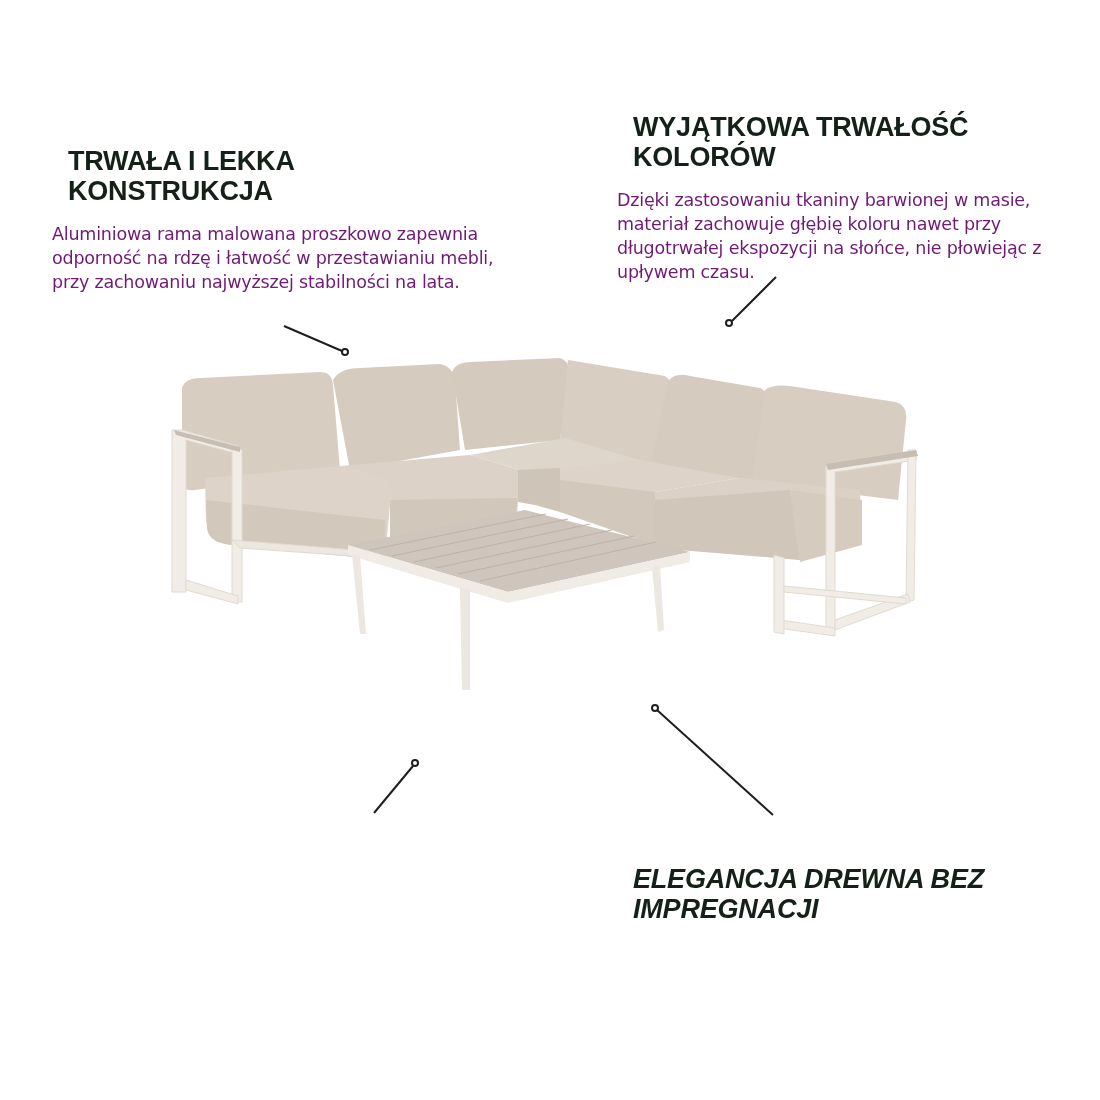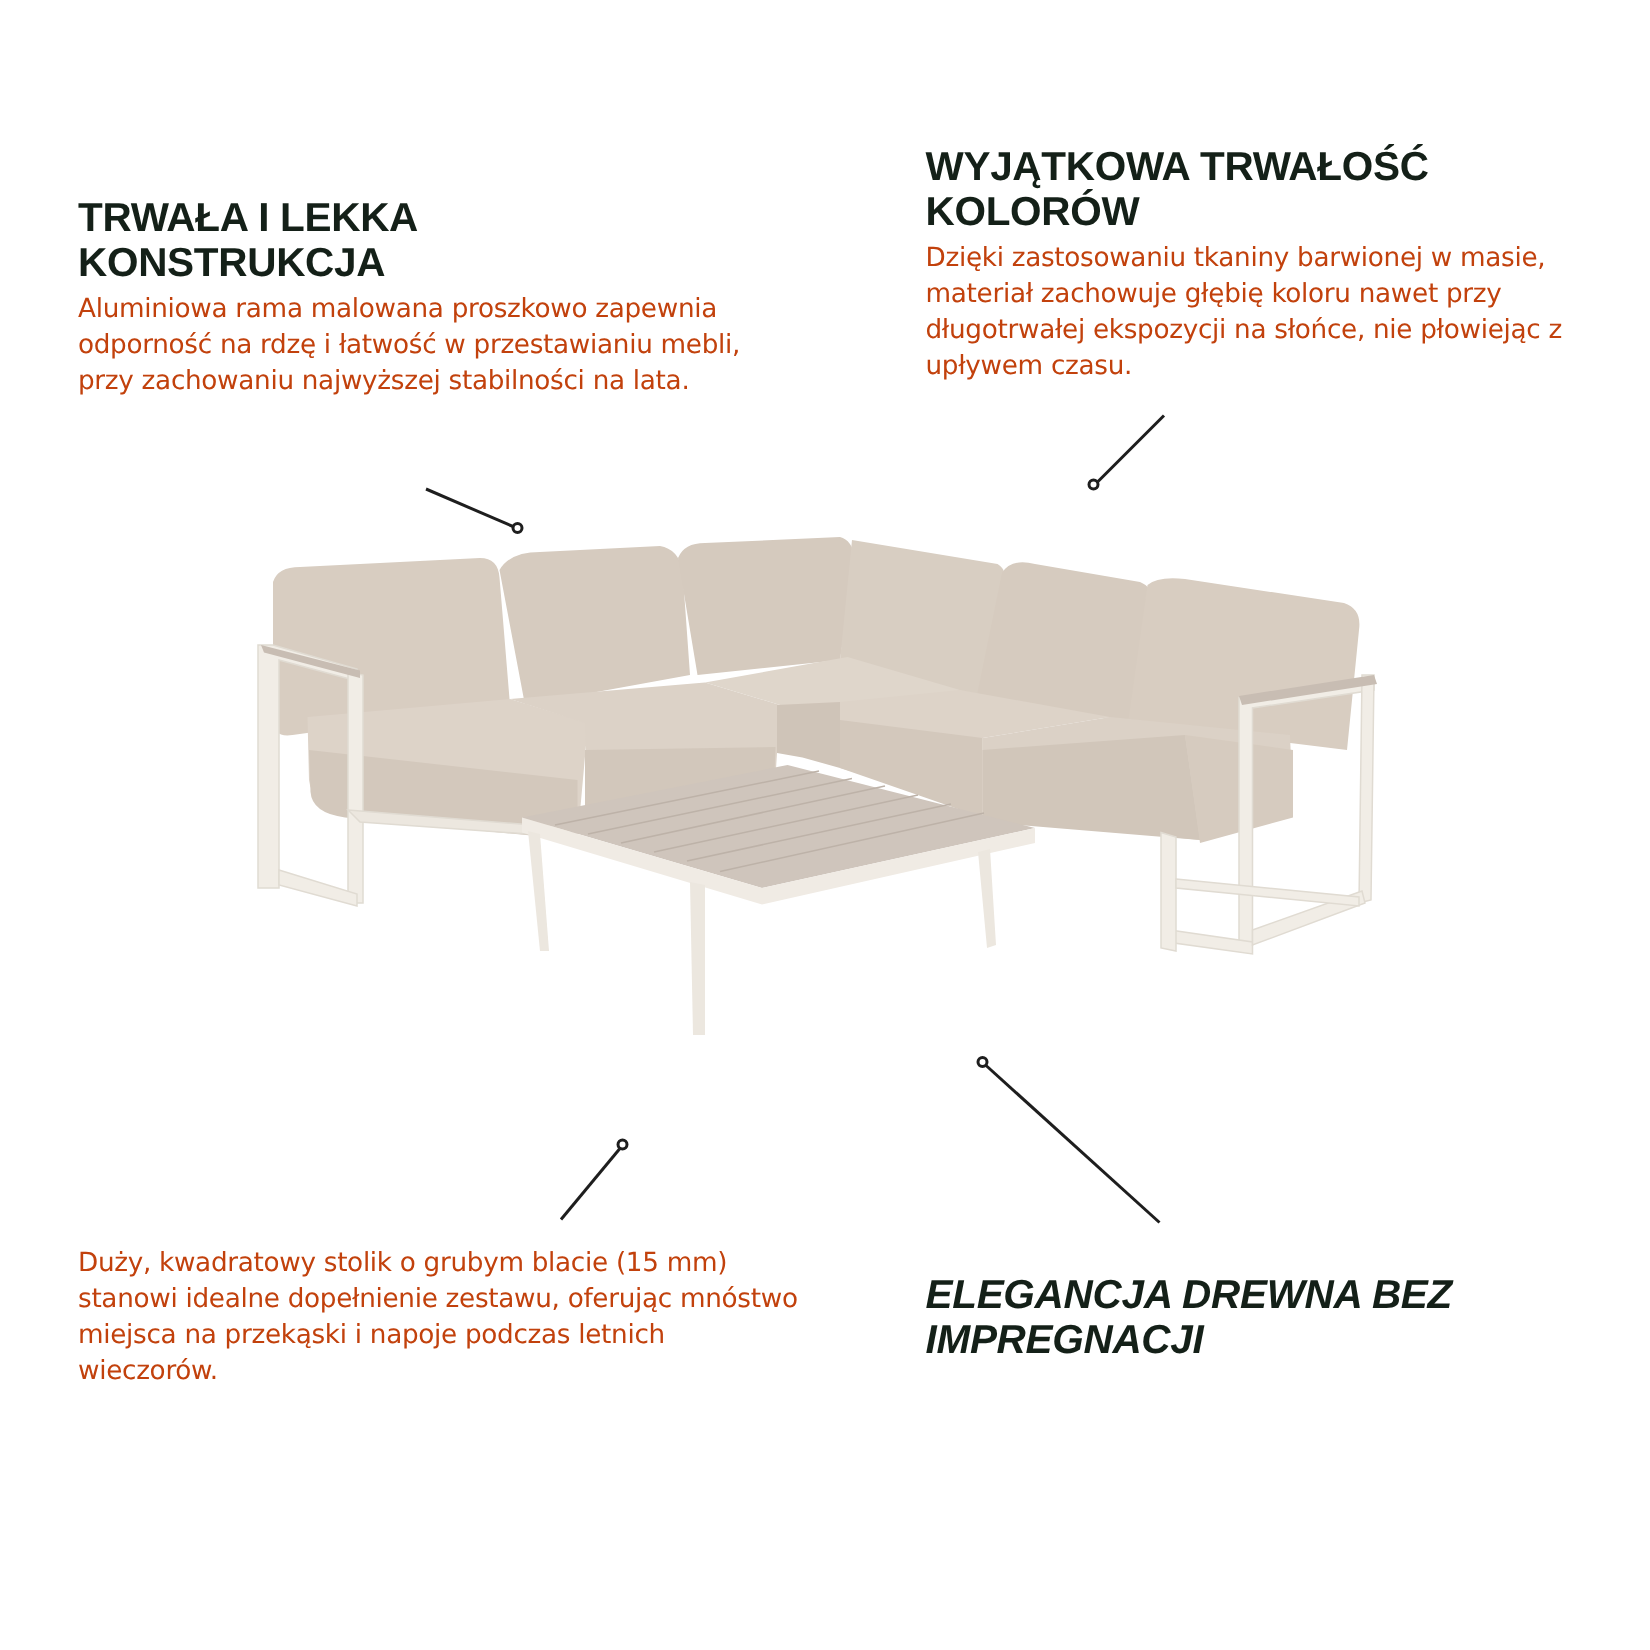--- a/index.html
+++ b/index.html
@@ -4,35 +4,35 @@
 <style>
   html, body { margin:0; padding:0; }
   body {
     width:1100px; height:1100px; position:relative; overflow:hidden;
     background:#ffffff;
     font-family:"DejaVu Sans", "Liberation Sans", sans-serif;
     color:#1c211e;
   }
   .block { position:absolute; }
   .heading {
-    margin:0;
+    margin:16px;
     font-family:"Liberation Sans", "DejaVu Sans", sans-serif;
     font-weight:700;
     font-size:27px;
     line-height:30px;
     letter-spacing:-0.2px;
     color:#142018;
     white-space:pre-line;
   }
   .body-text {
     margin:4px 0 0 0;
     font-family:"DejaVu Sans", sans-serif;
     font-size:17.5px;
     line-height:24px;
-    color:#c2410c;
+    color:#701a75;
     letter-spacing:-0.2px;
   }
   #b1 { left:52px; top:130px; width:470px; }
   #b2 { left:617px; top:96px; width:450px; }
   #b3 { left:52px; top:826px; width:480px; }
   #b4 { left:617px; top:848px; width:470px;font-style:italic; }
   .connectors, .product { position:absolute; left:0; top:0; }
 </style>
 </head>
 <body>
@@ -114,19 +114,18 @@
   <p class="body-text">Aluminiowa rama malowana proszkowo zapewnia odporność na rdzę i łatwość w przestawianiu mebli, przy zachowaniu najwyższej stabilności na lata.</p>
 </section>
 
 <section class="block" id="b2">
   <h2 class="heading">WYJĄTKOWA TRWAŁOŚĆ
 KOLORÓW</h2>
   <p class="body-text">Dzięki zastosowaniu tkaniny barwionej w masie, materiał zachowuje głębię koloru nawet przy długotrwałej ekspozycji na słońce, nie płowiejąc z upływem czasu.</p>
 </section>
 
 <section class="block" id="b3">
-  <p class="body-text">Duży, kwadratowy stolik o grubym blacie (15 mm) stanowi idealne dopełnienie zestawu, oferując mnóstwo miejsca na przekąski i napoje podczas letnich wieczorów.</p>
 </section>
 
 <section class="block" id="b4">
   <h2 class="heading">ELEGANCJA DREWNA BEZ
  IMPREGNACJI</h2>
 </section>
 
 </body></html>

